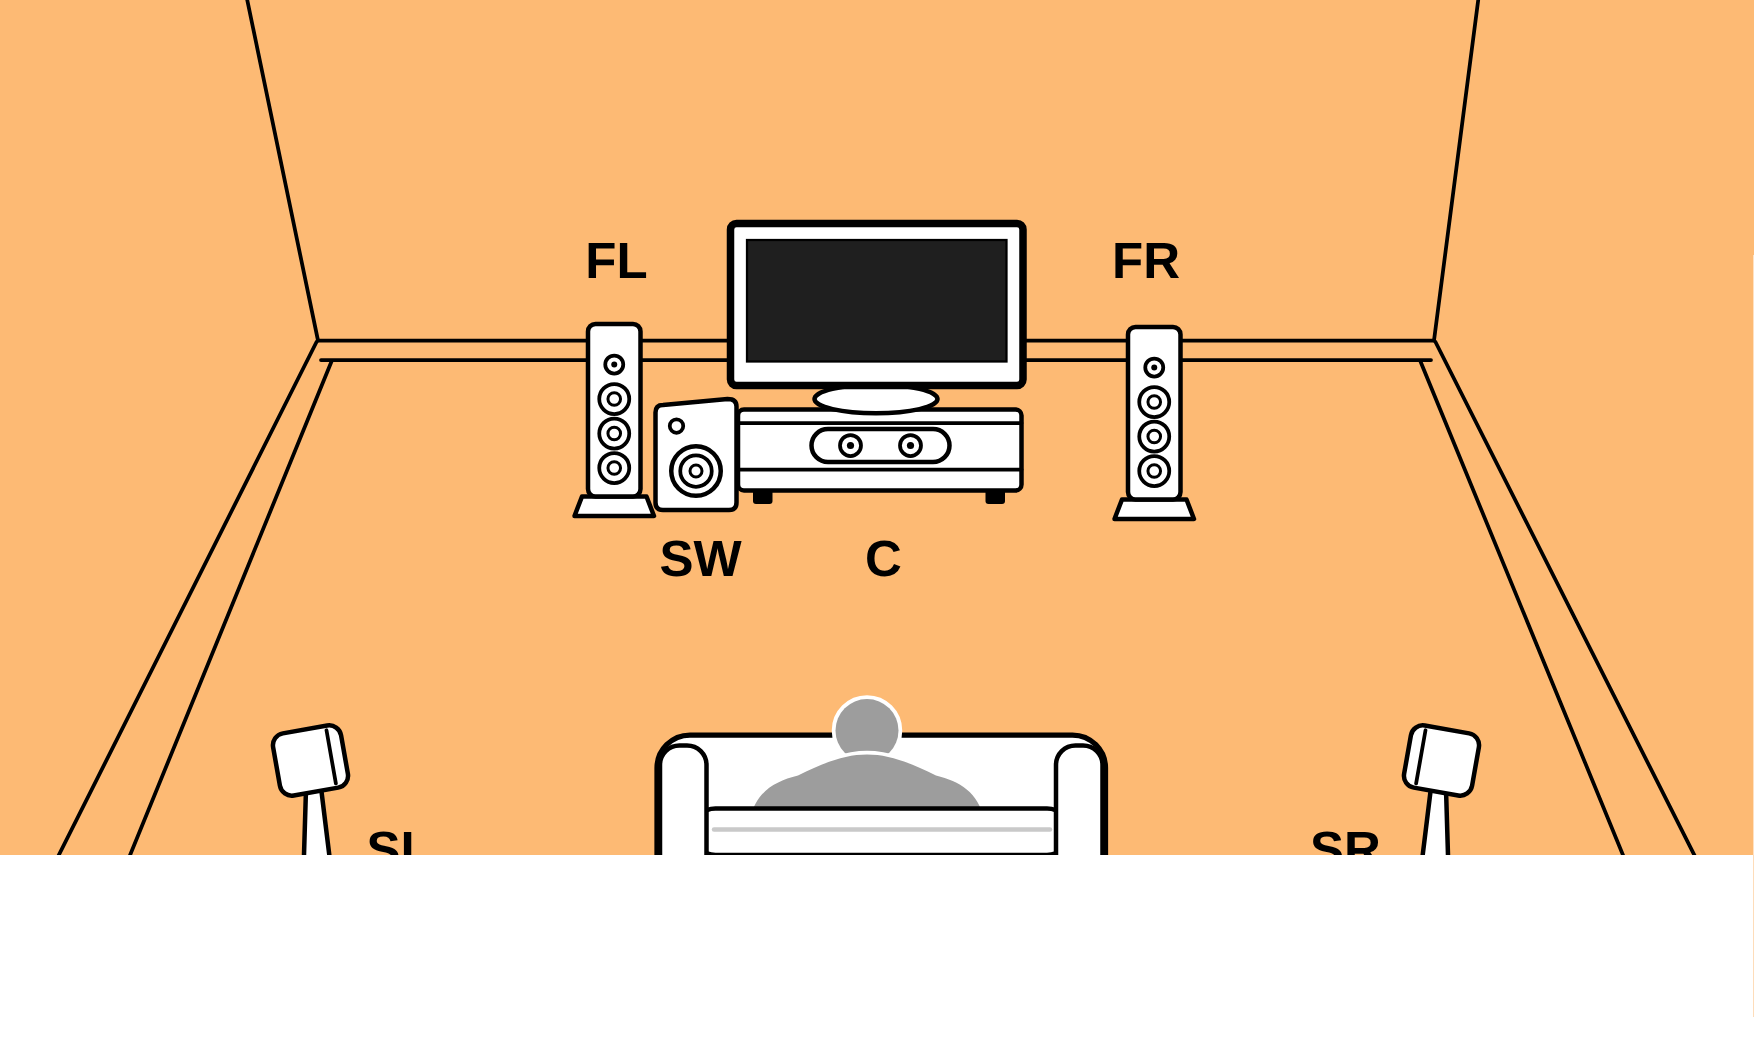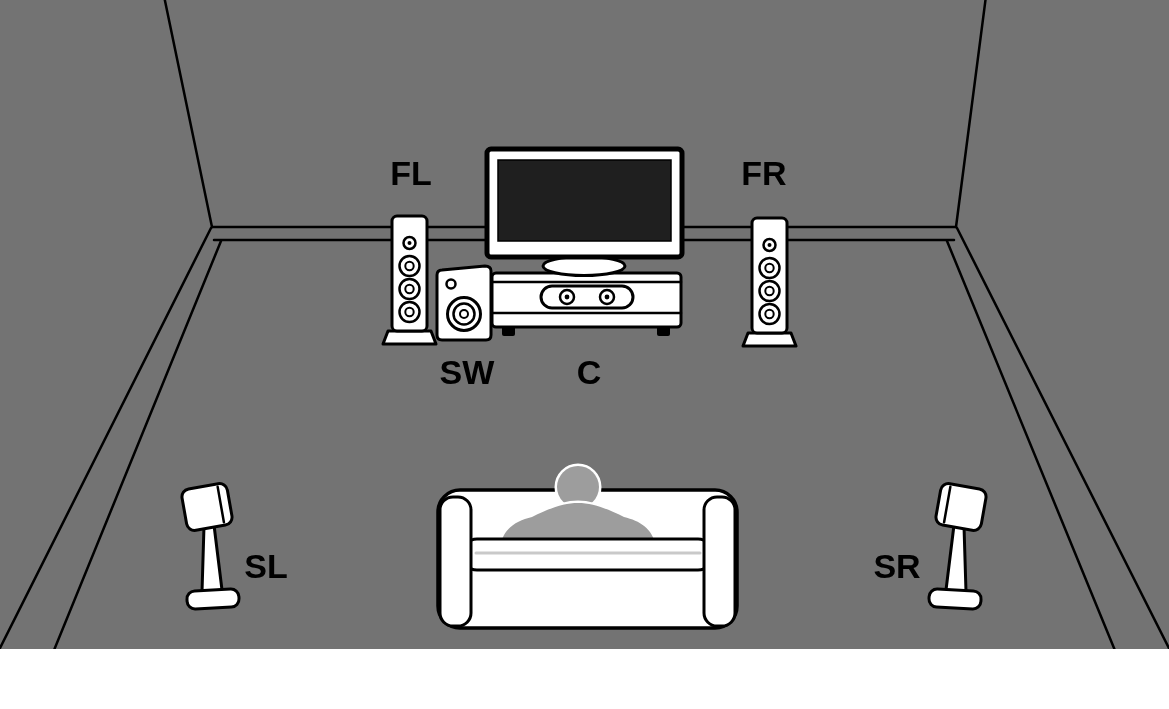--- a/index.html
+++ b/index.html
@@ -1,20 +1,20 @@
 <!DOCTYPE html>
 <html><head>
 <meta charset="utf-8">
 <style>
   html, body { margin: 0; padding: 0; background: #ffffff; }
   .stage {
     position: relative;
     width: 1169px;
-    height: 649px;
-    background: #737373;
+    height: 570px;
+    background: #fdba74;
     overflow: hidden;
     font-family: "Liberation Sans", sans-serif;
   }
   svg { display: block; }
   .label {
     font-family: "Liberation Sans", sans-serif;
     font-weight: 700;
     font-size: 34px;
     fill: #000000;
   }

